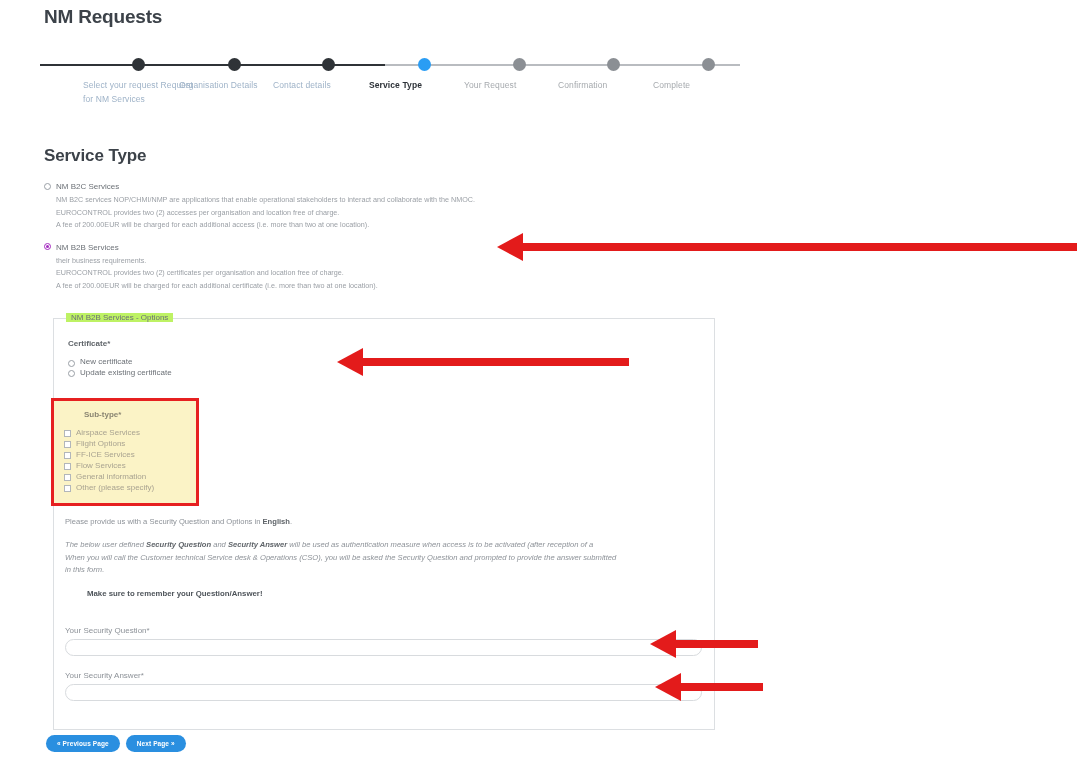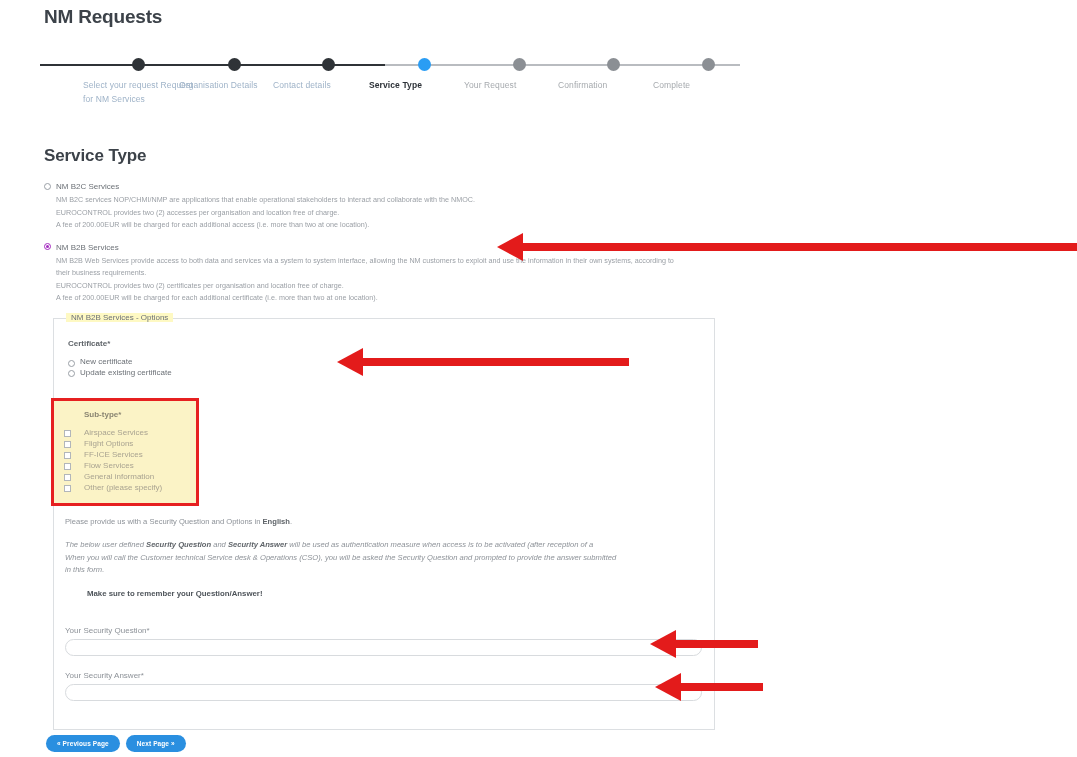--- a/index.html
+++ b/index.html
@@ -167,41 +167,41 @@
     width: 662px;
     height: 412px;
     border: 1px solid #dcdfe2;
     box-sizing: border-box;
     padding: 0;
   }
   #b2b-options-legend {
     position: absolute;
     left: 12px;
     top: -6px;
-    background: #fef9c3;
+    background: #bef264;
     padding: 0 5px;
     font-size: 8px;
     color: #6b7076;
   }
   .fs-inner {
     padding: 20px 14px 10px 14px;
     font-size: 8px;
   }
 
   .sub-label {
     font-size: 8px;
     color: #5f6469;
     font-weight: bold;
     margin-bottom: 9px;
   }
 
   .chk-row {
     display: flex;
     align-items: flex-start;
-    gap: 13px;
+    gap: 5px;
     margin-bottom: 2px;
   }
   .chk-mark {
     width: 7px;
     height: 7px;
     border: 1px solid #b2b6ba;
     flex: 0 0 auto;
     margin-top: 2px;
     background: #fff;
     box-sizing: border-box;
@@ -382,21 +382,20 @@
     <div class="desc">NM B2C services NOP/CHMI/NMP are applications that enable operational stakeholders to interact and collaborate with the NMOC.</div>
     <div class="desc">EUROCONTROL provides two (2) accesses per organisation and location free of charge.</div>
     <div class="desc">A fee of 200.00EUR will be charged for each additional access (i.e. more than two at one location).</div>
   </div>
 
   <div class="opt-block">
     <div class="radio-row">
       <span class="radio-mark checked"></span>
       <span class="radio-label">NM B2B Services</span>
     </div>
-    <div class="desc">NM B2B Web Services provide access to both data and services via a system to system interface, allowing the NM customers to exploit and use the information in their own systems, according to</div>
     <div class="desc">their business requirements.</div>
     <div class="desc">EUROCONTROL provides two (2) certificates per organisation and location free of charge.</div>
     <div class="desc">A fee of 200.00EUR will be charged for each additional certificate (i.e. more than two at one location).</div>
   </div>
 </div>
 
 <div id="b2b-options">
   <div id="b2b-options-legend">NM B2B Services - Options</div>
 
   <div class="fs-inner">

